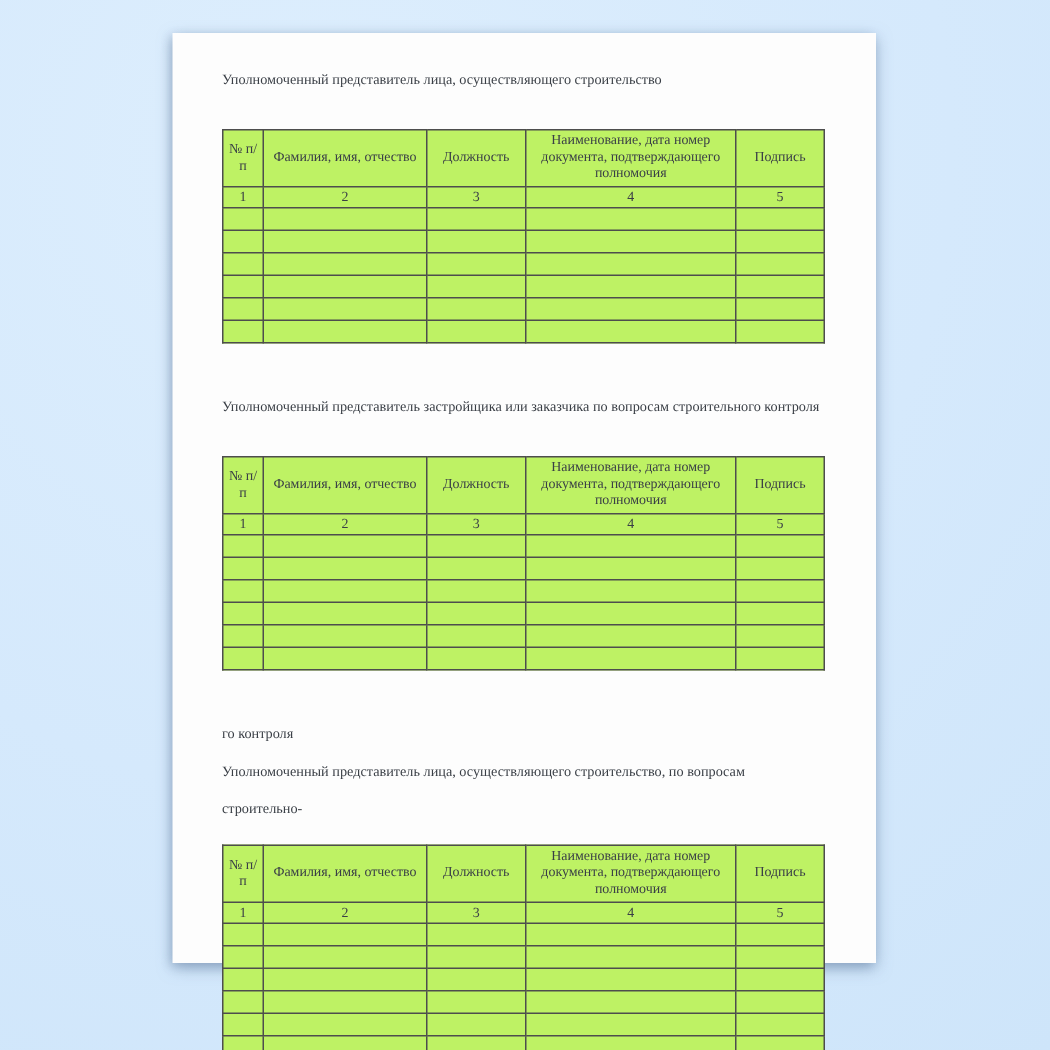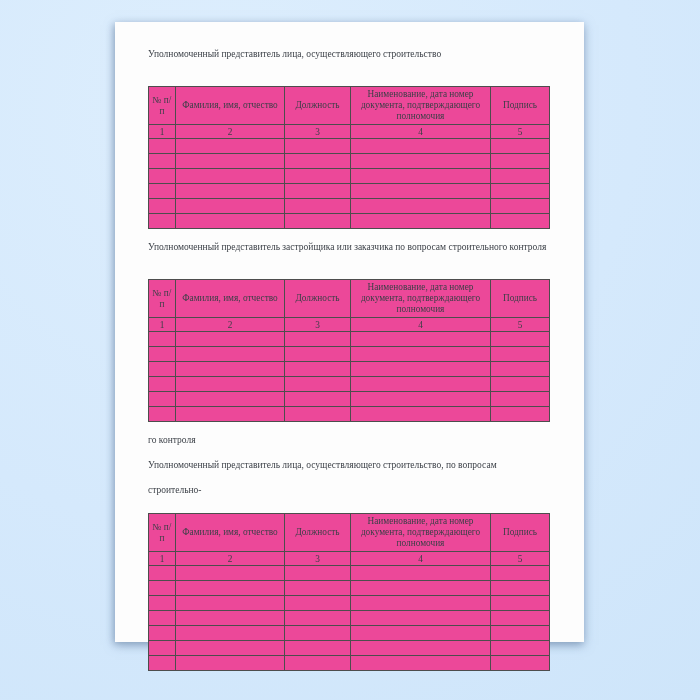--- a/index.html
+++ b/index.html
@@ -16,27 +16,27 @@
     box-shadow: 0 3px 10px rgba(96,124,158,0.55), -2px 2px 6px rgba(96,124,158,0.30);
   }
   .content { padding: 20px 34px 0 33px; }
 
   .heading {
     font-size: 9.5px; line-height: 25px;
     color: #3a3f46; text-align: left;
   }
   .heading-line { display: block; }
 
-  .section + .section { margin-top: 6px; }
+  .section + .section { margin-top: 31px; }
 
   table.form-table {
     border-collapse: collapse; table-layout: fixed;
     width: 401px; margin-top: 19px;
     border: 1.5px solid #4d4d4d;
-    background: #ec4899;
+    background: #bef264;
   }
   .section-3 table.form-table { margin-top: 10px; }
 
   col.col-num  { width: 27px; }
   col.col-name { width: 109px; }
   col.col-post { width: 66px; }
   col.col-doc  { width: 140px; }
   col.col-sign { width: 59px; }
 
   th, td {

